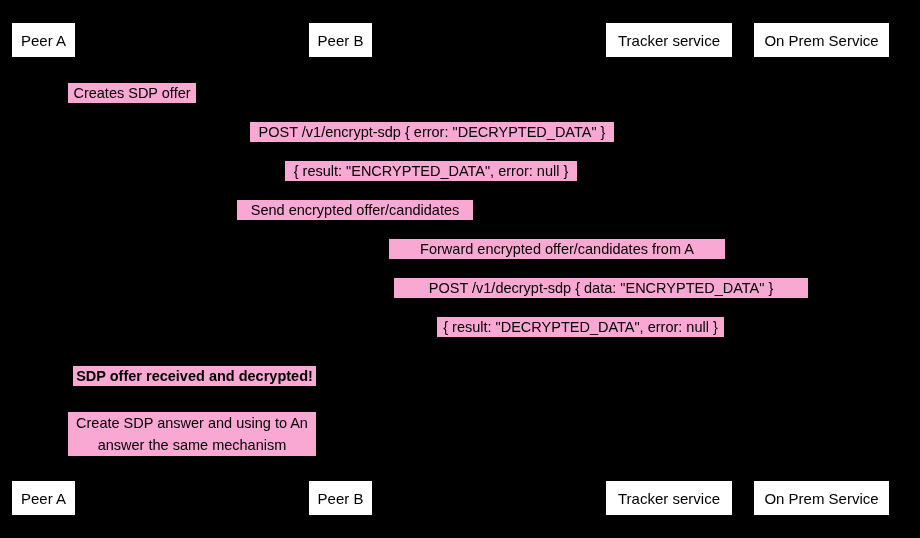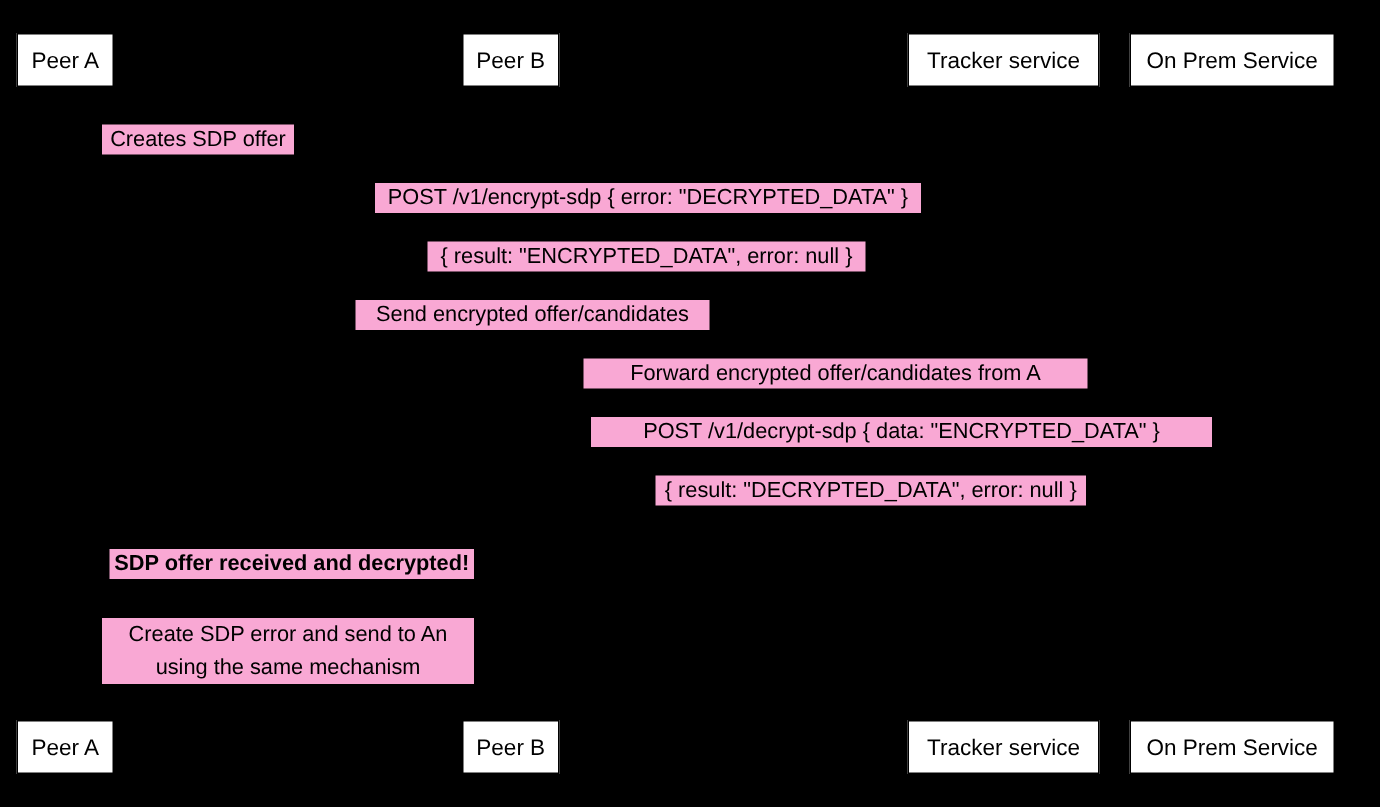--- a/index.html
+++ b/index.html
@@ -142,22 +142,22 @@
   <div class="msg-label" style="left:394px; top:278px; width:414px;">POST /v1/decrypt-sdp { data: "ENCRYPTED_DATA" }</div>
 
   <div class="msg-arrow to-left" style="left:340px; top:337px; width:481px;"></div>
   <div class="msg-label" style="left:437px; top:317px; width:287px;">{ result: "DECRYPTED_DATA", error: null }</div>
 
   <div class="msg-arrow to-left" style="left:43px; top:386px; width:297px;"></div>
   <div class="msg-label" style="left:73px; top:366px; width:243px;font-weight:bold;">SDP offer received and decrypted!</div>
 
   <div class="self-loop" style="left:43px; top:409px; width:26px; height:48px;"></div>
   <div class="msg-label two-line" style="left:68px; top:412px; width:248px;">
-    <div>Create SDP error and send to An</div>
-    <div>using the same mechanism</div>
+    <div>Create SDP answer and using to An</div>
+    <div>answer the same mechanism</div>
   </div>
 
   <div class="participant-box" style="left:11px; top:480px; width:65px;">
     <span>Peer A</span>
   </div>
   <div class="participant-box" style="left:308px; top:480px; width:65px;">
     <span>Peer B</span>
   </div>
   <div class="participant-box" style="left:605px; top:480px; width:128px;">
     <span>Tracker service</span>

